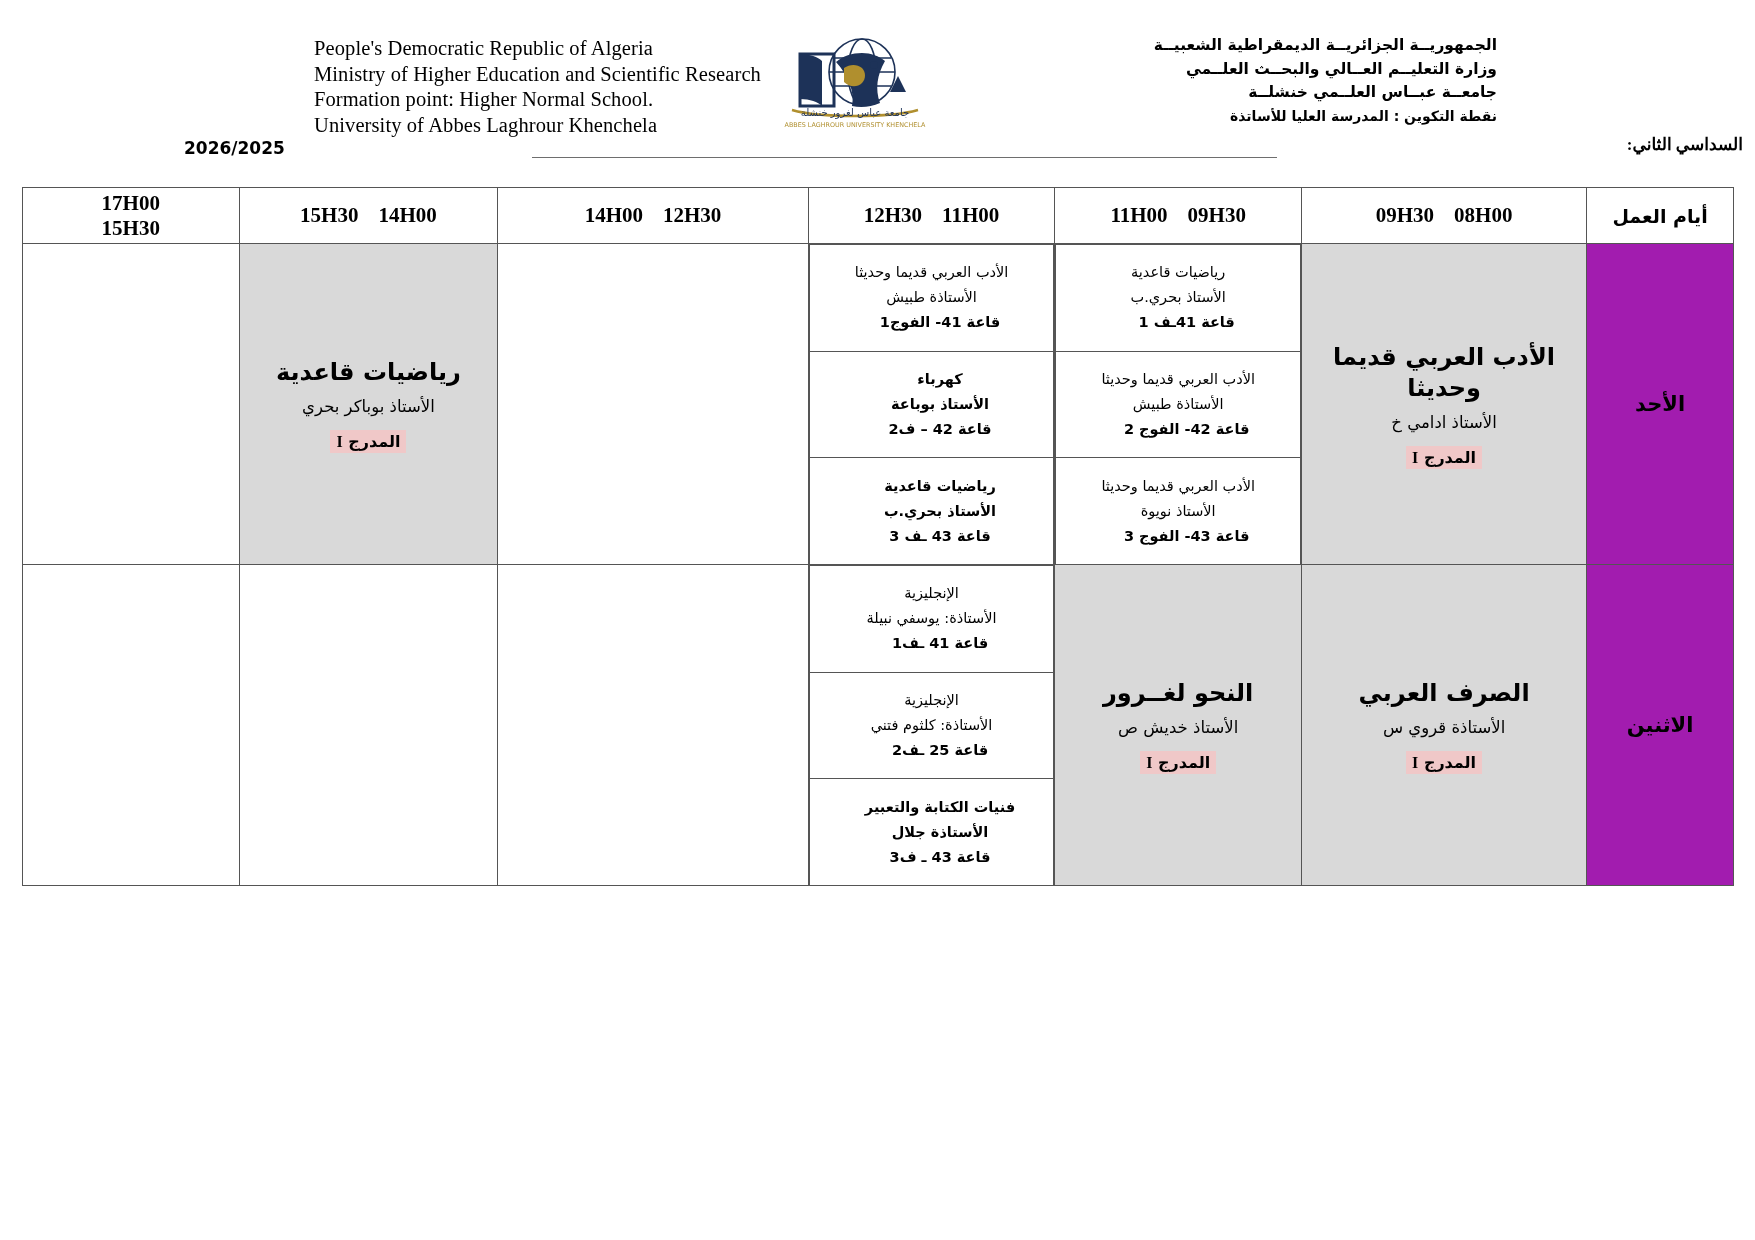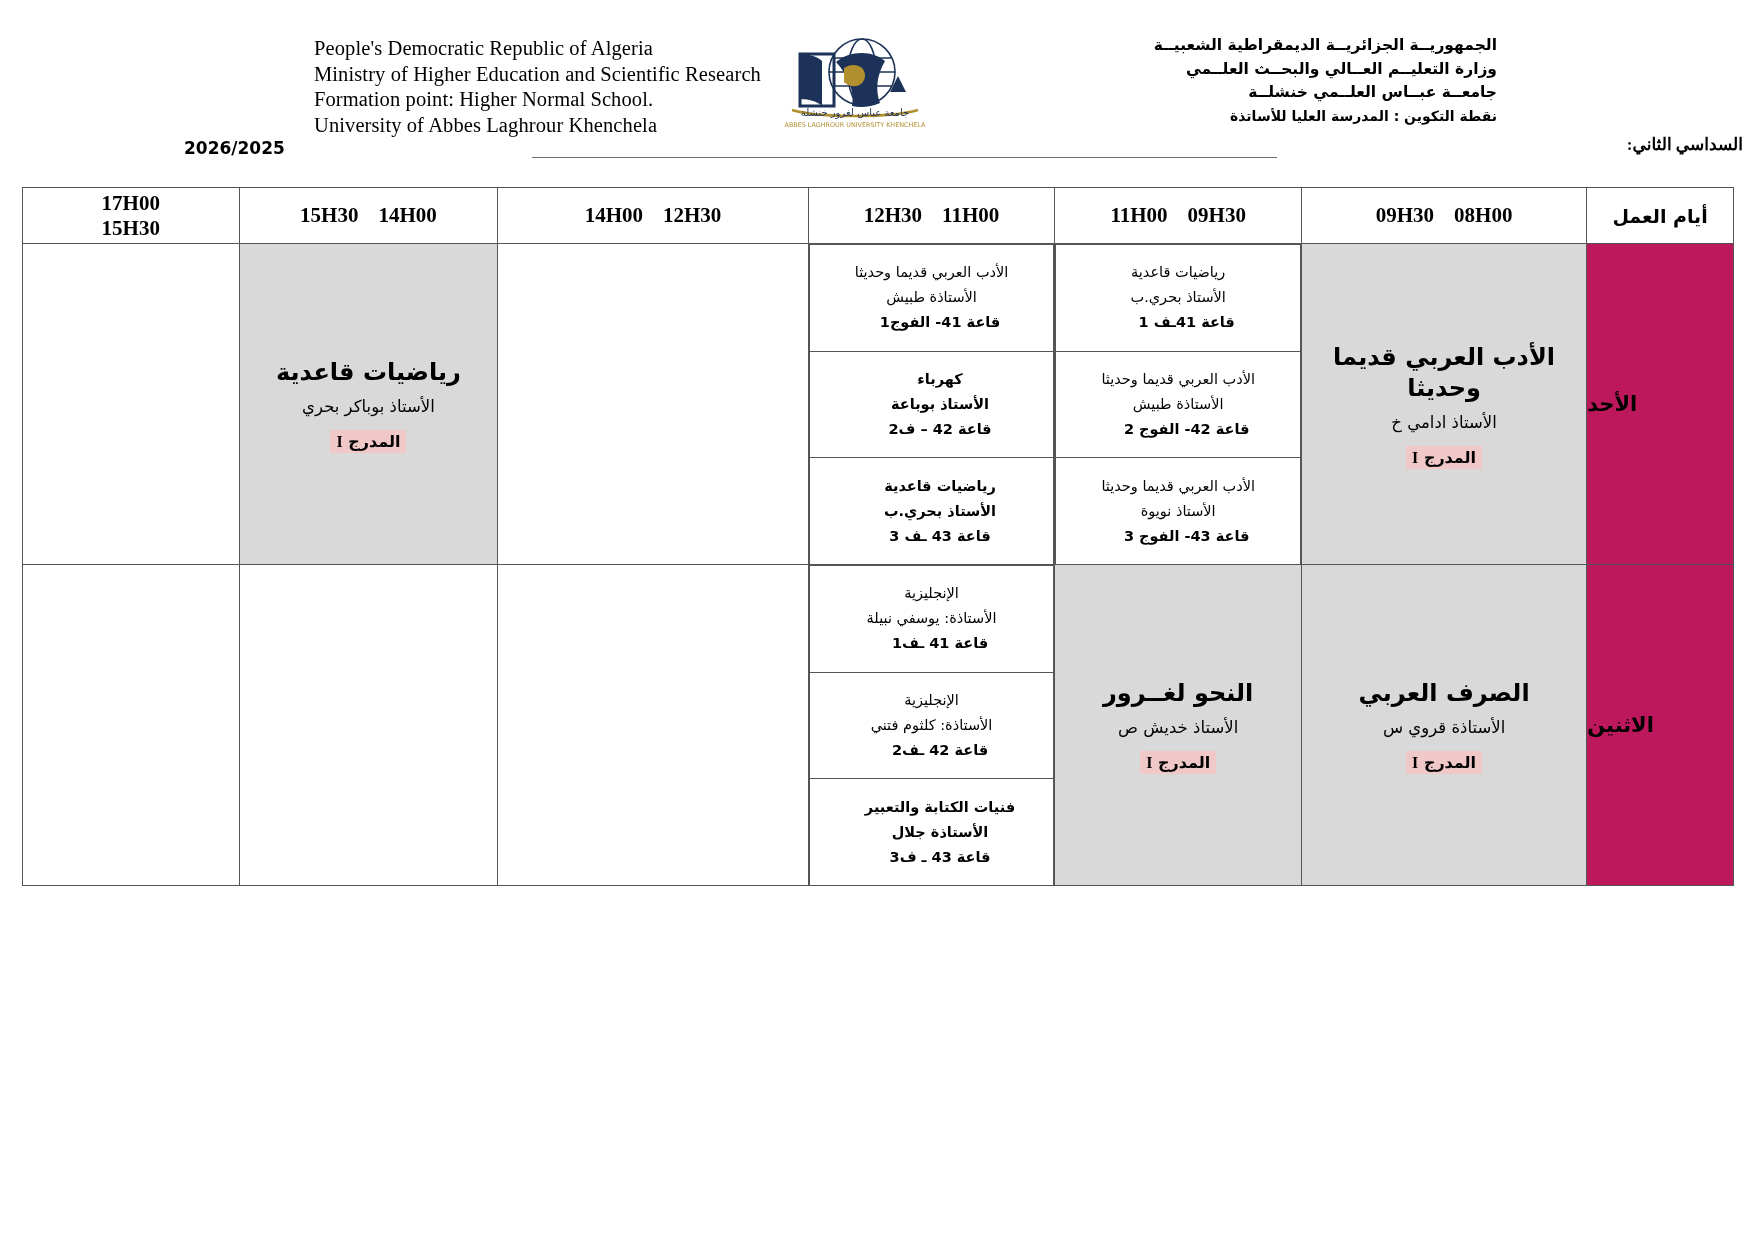--- a/index.html
+++ b/index.html
@@ -118,25 +118,25 @@
     font-size: 19px;
     font-weight: bold;
   }
 
   .row-body > td { height: 320px; }
 
   .shaded { background: #d9d9d9; }
 
   .daycell {
     direction: rtl;
-    text-align: left;
+    text-align: center;
     font-family: "DejaVu Sans", sans-serif;
     font-weight: bold;
     font-size: 21px;
-    background: #be185d;
+    background: #a21caf;
   }
 
   
   .big {
     direction: rtl;
     text-align: center;
     font-family: "DejaVu Sans", sans-serif;
     padding: 4px 6px;
   }
   .big .subject {
@@ -361,21 +361,21 @@
                 <td>
             <span class="ln">الإنجليزية</span>
             <span class="ln">الأستاذة: يوسفي نبيلة</span>
             <span class="ln b">قاعة   41 ـف1</span>
           </td>
               </tr>
           <tr>
                 <td>
             <span class="ln">الإنجليزية</span>
             <span class="ln">الأستاذة: كلثوم فتني</span>
-            <span class="ln b">قاعة   42 ـف2</span>
+            <span class="ln b">قاعة   25 ـف2</span>
           </td>
               </tr>
           <tr>
                 <td>
             <span class="ln b">فنيات الكتابة والتعبير</span>
             <span class="ln b">الأستاذة جلال</span>
             <span class="ln b">قاعة 43 ـ ف3</span>
           </td>
               </tr>
         </tbody>

